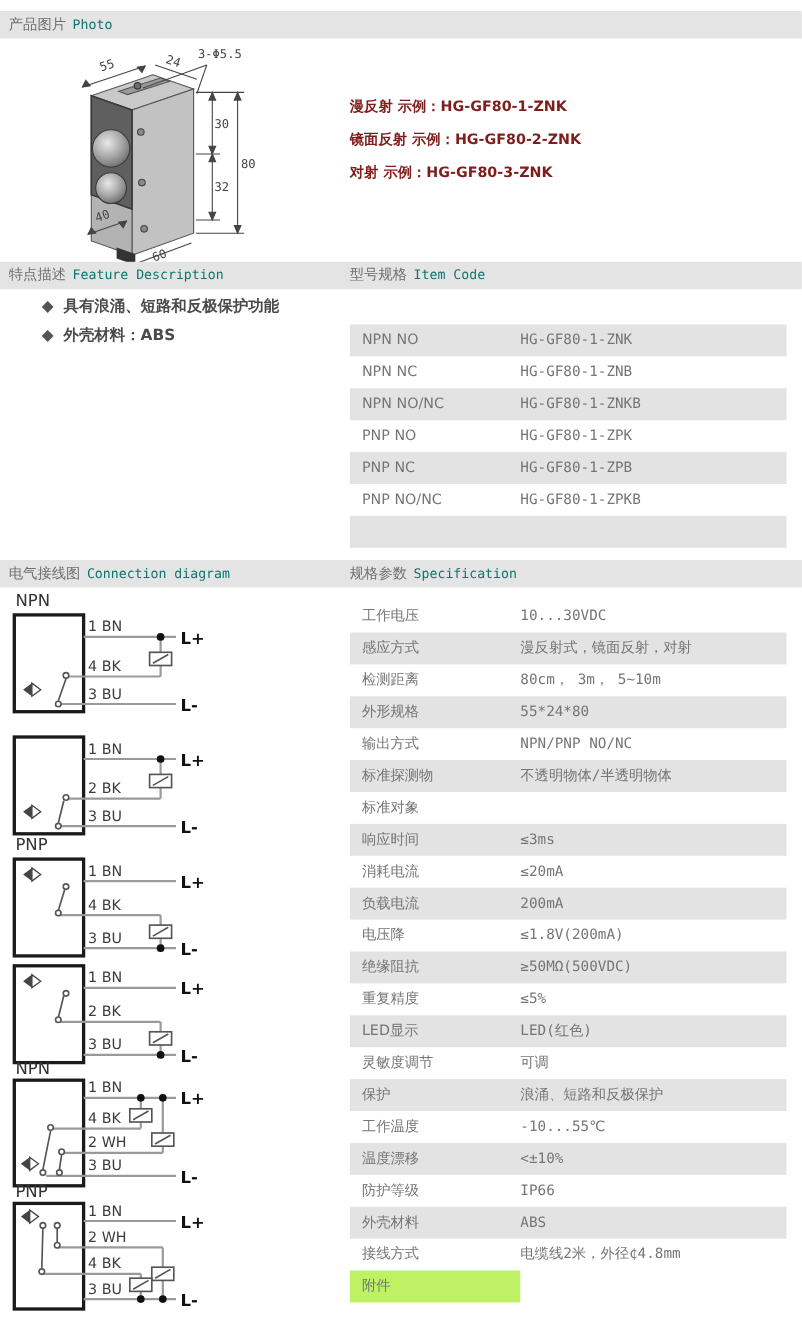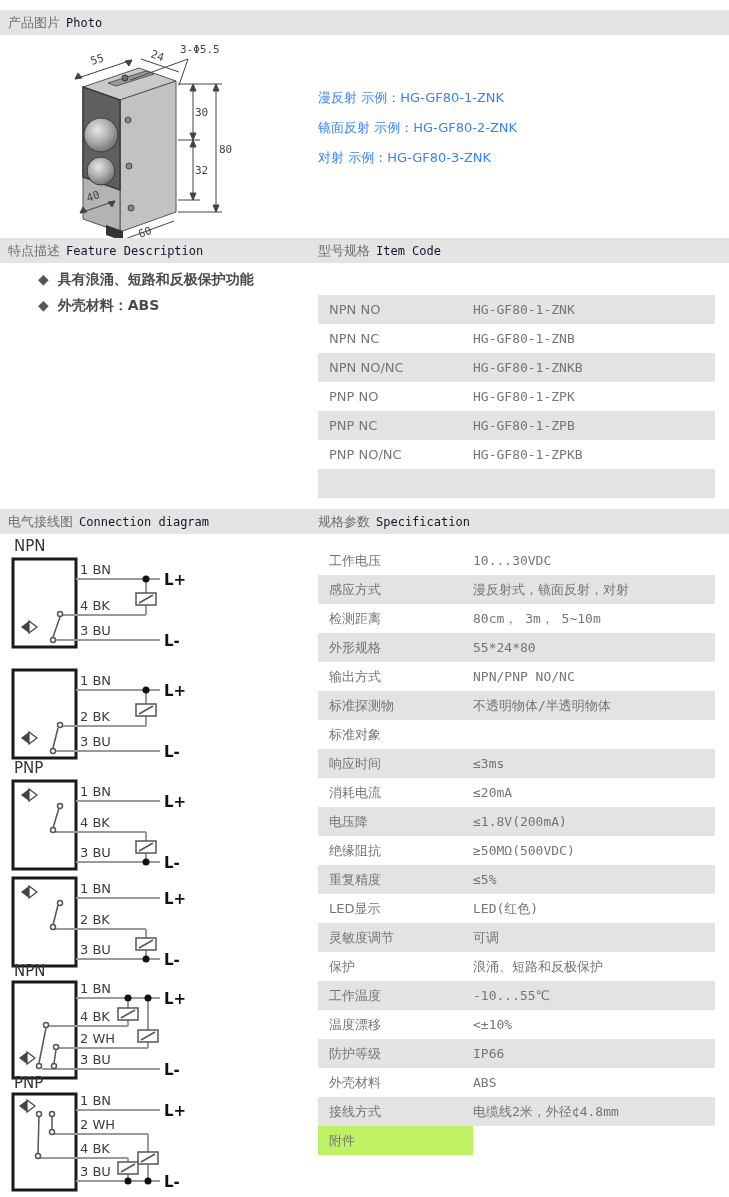--- a/index.html
+++ b/index.html
@@ -2,26 +2,26 @@
 <html><head>
 <meta charset="utf-8">
 <style>
   html,body{margin:0;padding:0;background:#fff;}
   .page{position:relative;width:729px;height:1197px;background:#fff;overflow:hidden;
         font-family:"DejaVu Sans","Liberation Sans",sans-serif;}
   
   .bar{position:absolute;left:0;width:729px;height:25px;background:#e4e4e4;}
   .bar .t{position:absolute;top:0;height:25px;line-height:25px;font-size:13px;color:#6f6f6f;white-space:nowrap;}
   .bar .cn{font-weight:normal;}
-  .bar .en{color:#0f172a;font-size:12px;font-family:"DejaVu Sans Mono","Liberation Mono",monospace;margin-left:6px;}
+  .bar .en{color:#0f766e;font-size:12px;font-family:"DejaVu Sans Mono","Liberation Mono",monospace;margin-left:6px;}
   .t-left{left:8px;}
   .t-right{left:318px;}
   
-  .example{position:absolute;left:318px;height:20px;line-height:20px;font-size:13px;color:#3b82f6;white-space:nowrap;
-           font-family:"DejaVu Sans","Liberation Sans",sans-serif;}
+  .example{position:absolute;left:318px;height:20px;line-height:20px;font-size:13px;color:#7f1d1d;white-space:nowrap;
+           font-family:"DejaVu Sans","Liberation Sans",sans-serif;font-weight:bold;}
   
   .features{position:absolute;left:10px;top:266px;width:300px;}
   .feat{height:26px;line-height:26px;font-size:14px;font-weight:bold;color:#4a4a4a;white-space:nowrap;margin-left:28px;}
   .feat .bullet{color:#555;font-size:14px;margin-right:9px;}
   
   .table{position:absolute;left:318px;width:397px;}
   .trow{height:29px;display:flex;}
   .tl{width:155px;padding-left:11px;box-sizing:border-box;font-size:13px;color:#757575;line-height:29px;white-space:nowrap;overflow:hidden;}
   .tv{flex:1;font-size:13px;color:#757575;line-height:29px;white-space:nowrap;overflow:hidden;
       font-family:"DejaVu Sans Mono","DejaVu Sans",monospace;}
@@ -393,20 +393,24 @@
       </div>
     <div class="trow">
         <div class="tl">响应时间</div>
         <div class="tv">≤3ms</div>
       </div>
     <div class="trow">
         <div class="tl">消耗电流</div>
         <div class="tv">≤20mA</div>
       </div>
     <div class="trow">
+        <div class="tl">负载电流</div>
+        <div class="tv">200mA</div>
+      </div>
+    <div class="trow">
         <div class="tl">电压降</div>
         <div class="tv">≤1.8V(200mA)</div>
       </div>
     <div class="trow">
         <div class="tl">绝缘阻抗</div>
         <div class="tv">≥50MΩ(500VDC)</div>
       </div>
     <div class="trow">
         <div class="tl">重复精度</div>
         <div class="tv">≤5%</div>

